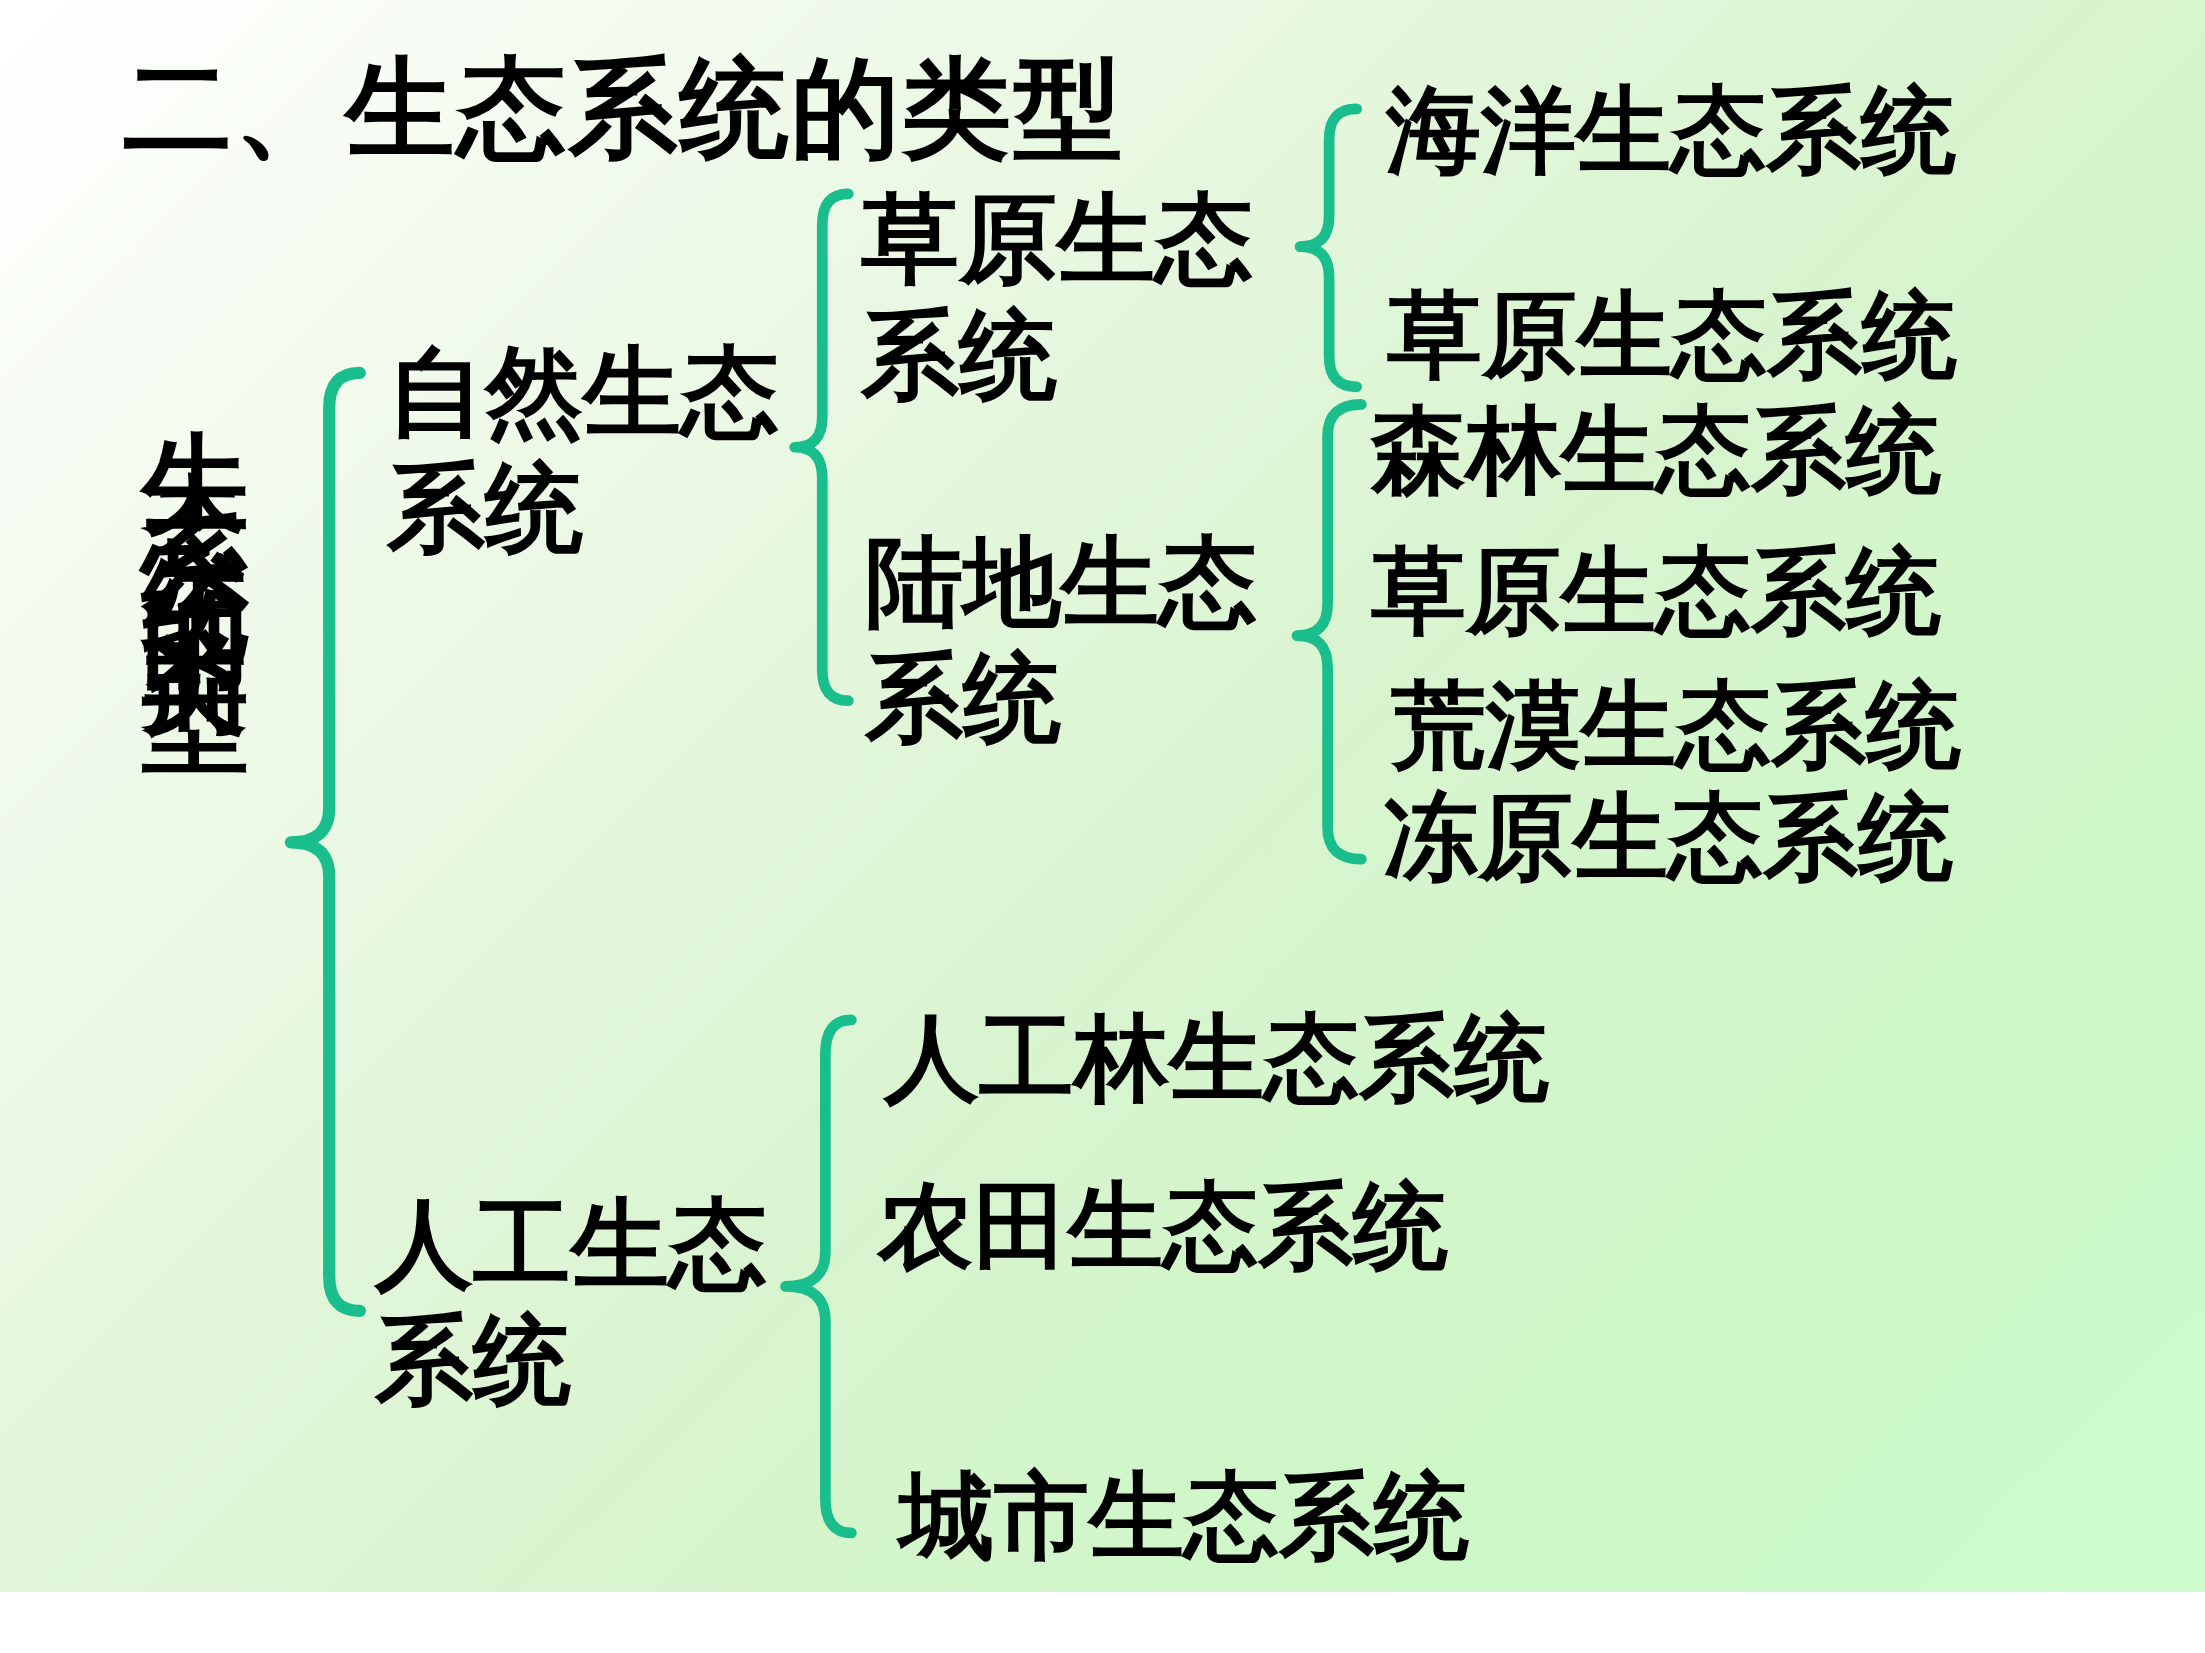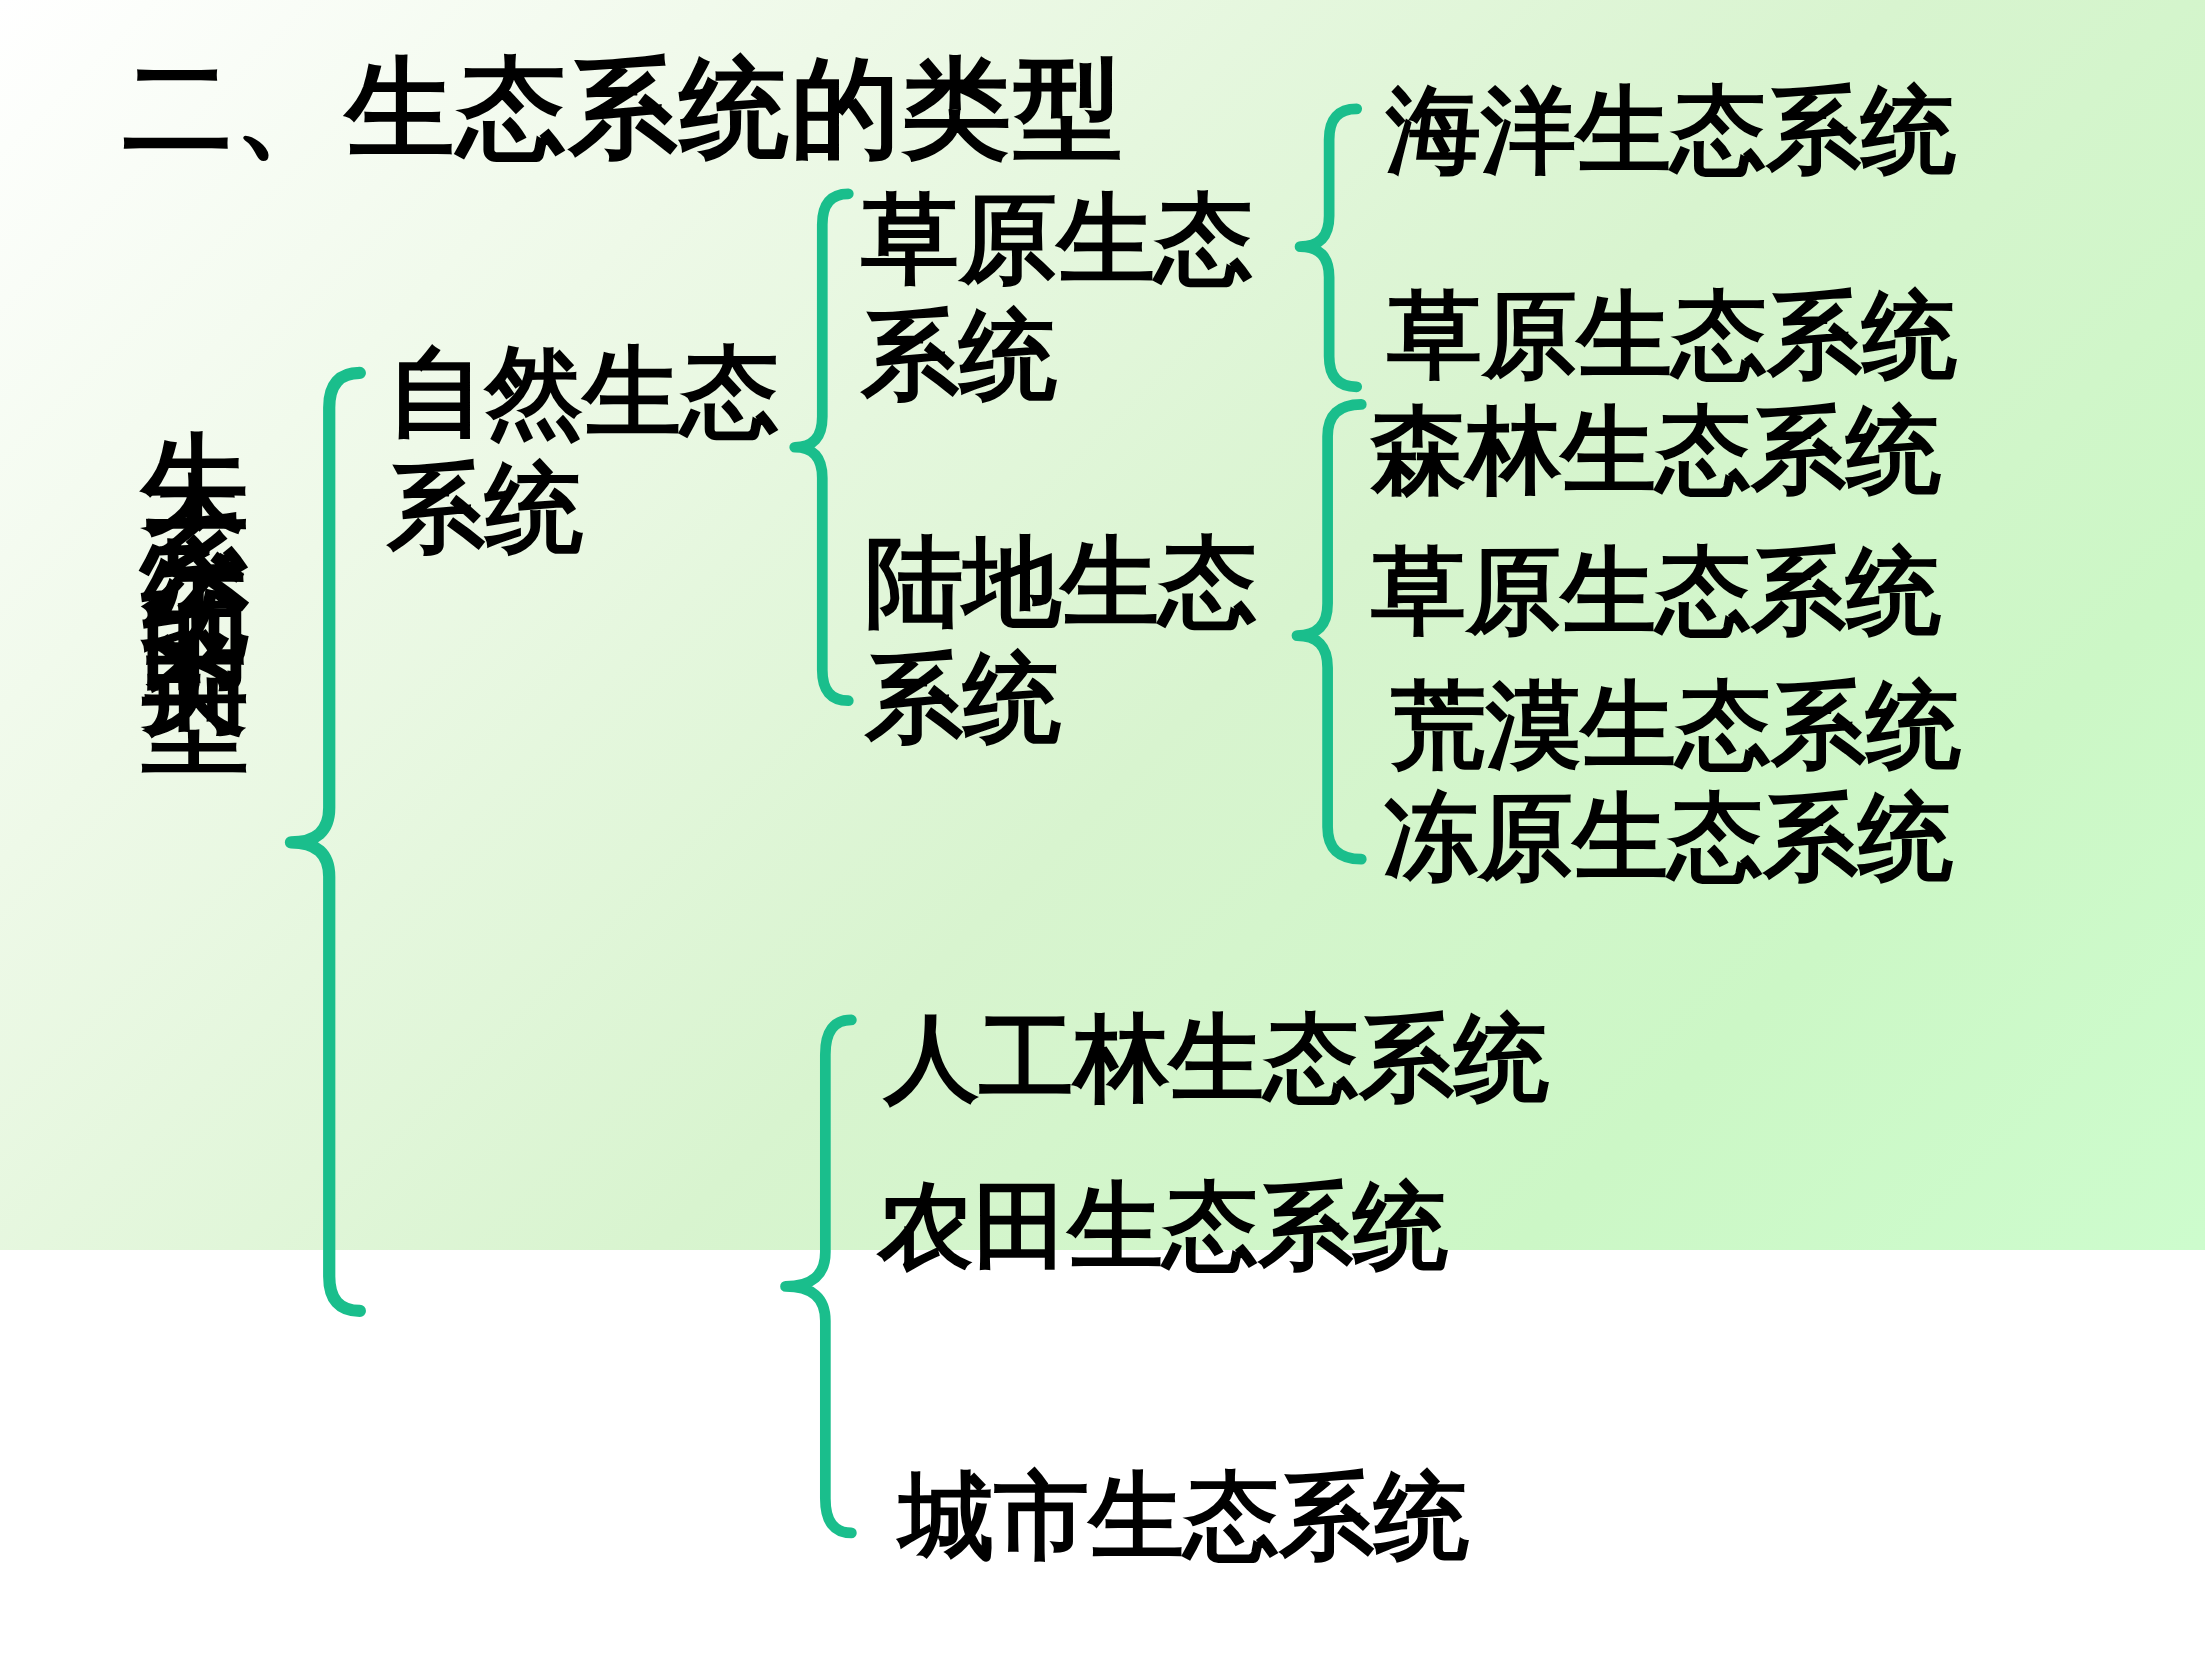--- a/index.html
+++ b/index.html
@@ -1,21 +1,21 @@
 <!DOCTYPE html>
 <html style="--brace: #1ABE8C; --ink: #000000; --bg-start: #ffffff; --bg-end: #cdfccd;font-size:12.3px"><head>
 <meta charset="utf-8">
 <style>
   html,body{margin:0;padding:0;}
   body{
     width:2205px;height:1654px;overflow:hidden;
     font-family:"Liberation Sans","DejaVu Sans",sans-serif;
   }
   .slide{
-    position:absolute;left:0;top:0;width:2205px;height:1250px;
+    position:absolute;left:0;top:0;width:2205px;height:1592px;
     background:linear-gradient(135deg,
       var(--bg-start,#ffffff) 0%,
       #eef9e8 25%,
       #d8f4cf 55%,
       #ccf7c6 80%,
       var(--bg-end,#cdfccd) 100%);
   }
   .txt{
     position:absolute;color:var(--ink,#000);font-weight:bold;
     white-space:nowrap;line-height:1.12;
@@ -54,20 +54,21 @@
     <path d="M 1778,528 Q 1734,528 1734,570 L 1734,788 Q 1734,830 1694,830 Q 1734,830 1734,872 L 1734,1080 Q 1734,1122 1778,1122"></path>
     <path d="M 1112,1332 Q 1078,1332 1078,1377 L 1078,1635 Q 1078,1680 1026,1680 Q 1078,1680 1078,1725 L 1078,1957 Q 1078,2002 1112,2002"></path>
   </svg>
 
   <div class="txt node" style="left:387px;top:335px">自然生态系统</div>
 
   <div class="txt node" style="left:861px;top:182px">草原生态系统</div>
 
   <div class="txt node" style="left:865px;top:525px">陆地生态系统</div>
 
+  <div class="txt node" style="left:375px;top:1187px">人工生态系统</div>
 
   <div class="txt leaf" style="left:1386px;top:77px">海洋生态系统</div>
   <div class="txt leaf" style="left:1387px;top:282px">草原生态系统</div>
 
   <div class="txt leaf" style="left:1371px;top:397px">森林生态系统</div>
   <div class="txt leaf" style="left:1371px;top:538px">草原生态系统</div>
   <div class="txt leaf" style="left:1391px;top:672px">荒漠生态系统</div>
   <div class="txt leaf" style="left:1383px;top:784px">冻原生态系统</div>
 
   <div class="txt leaf" style="left:884px;top:1005px">人工林生态系统</div>

